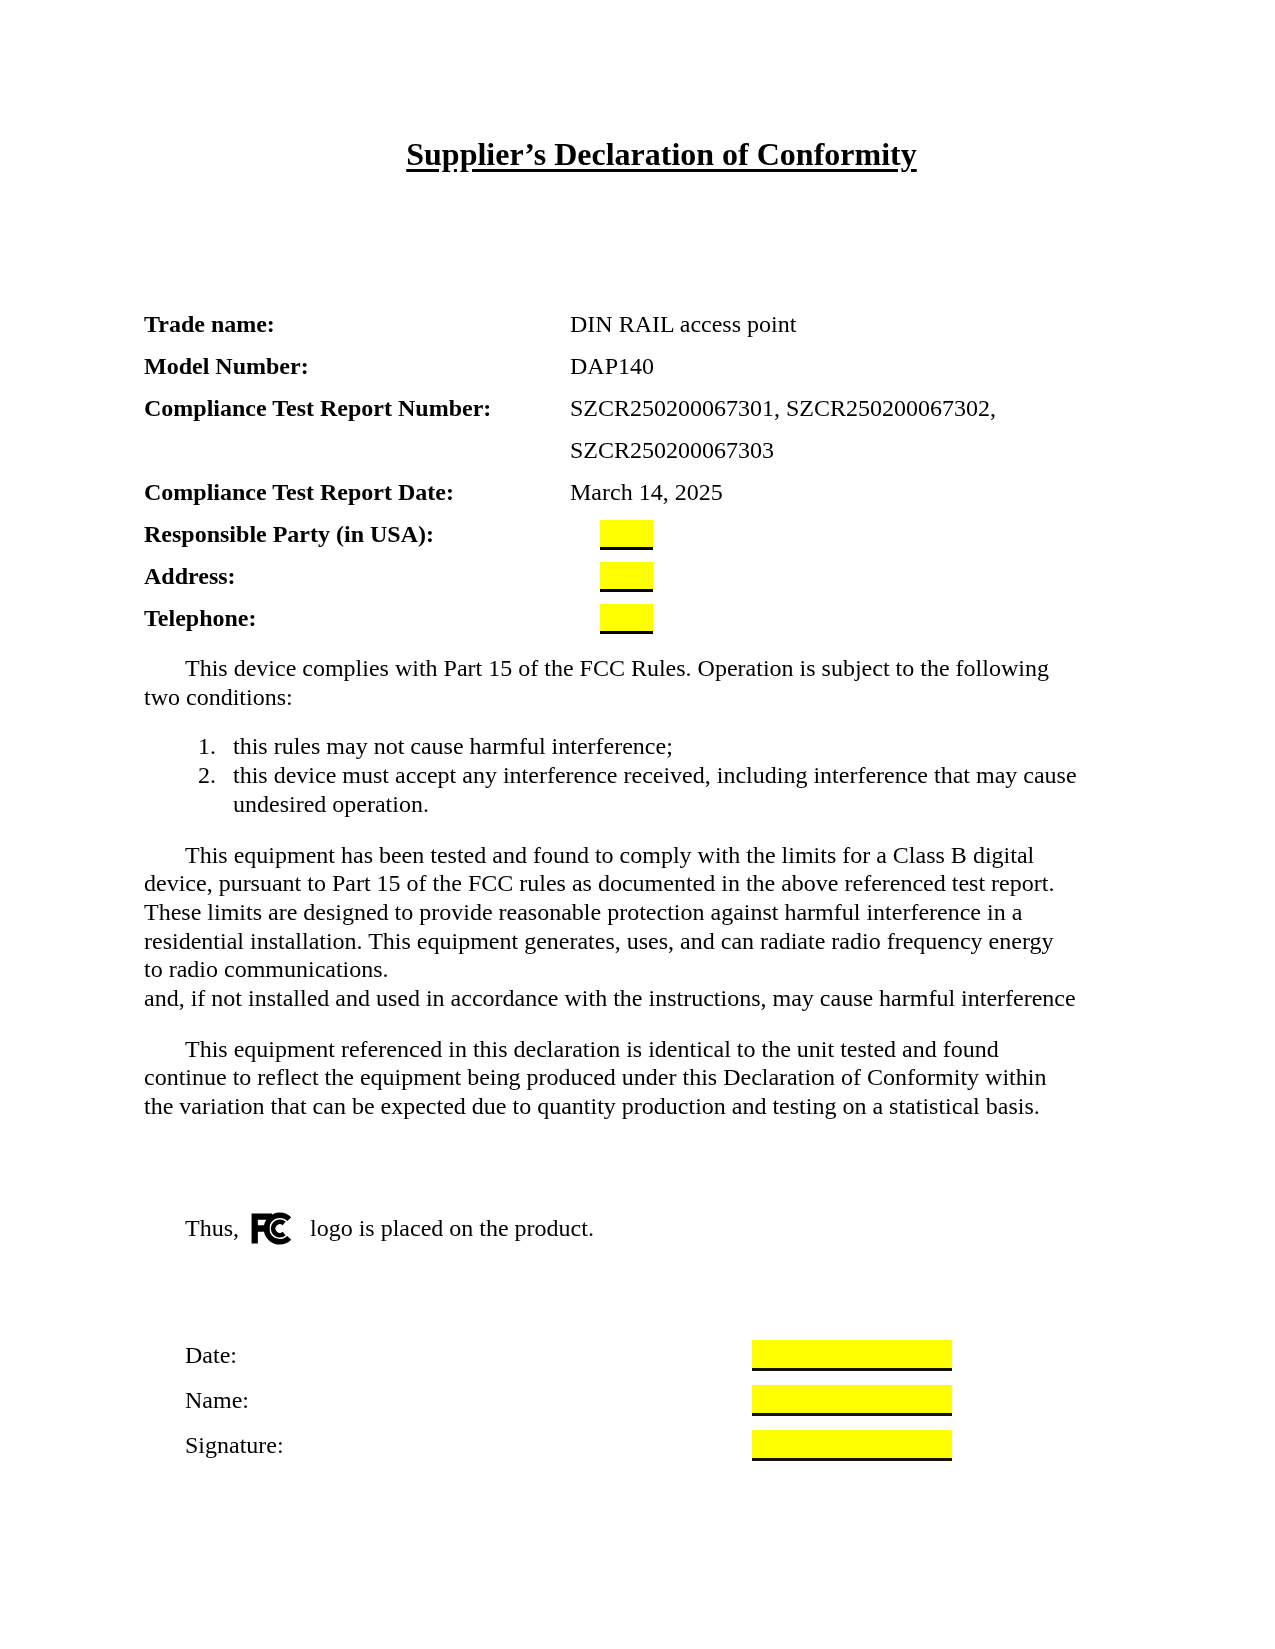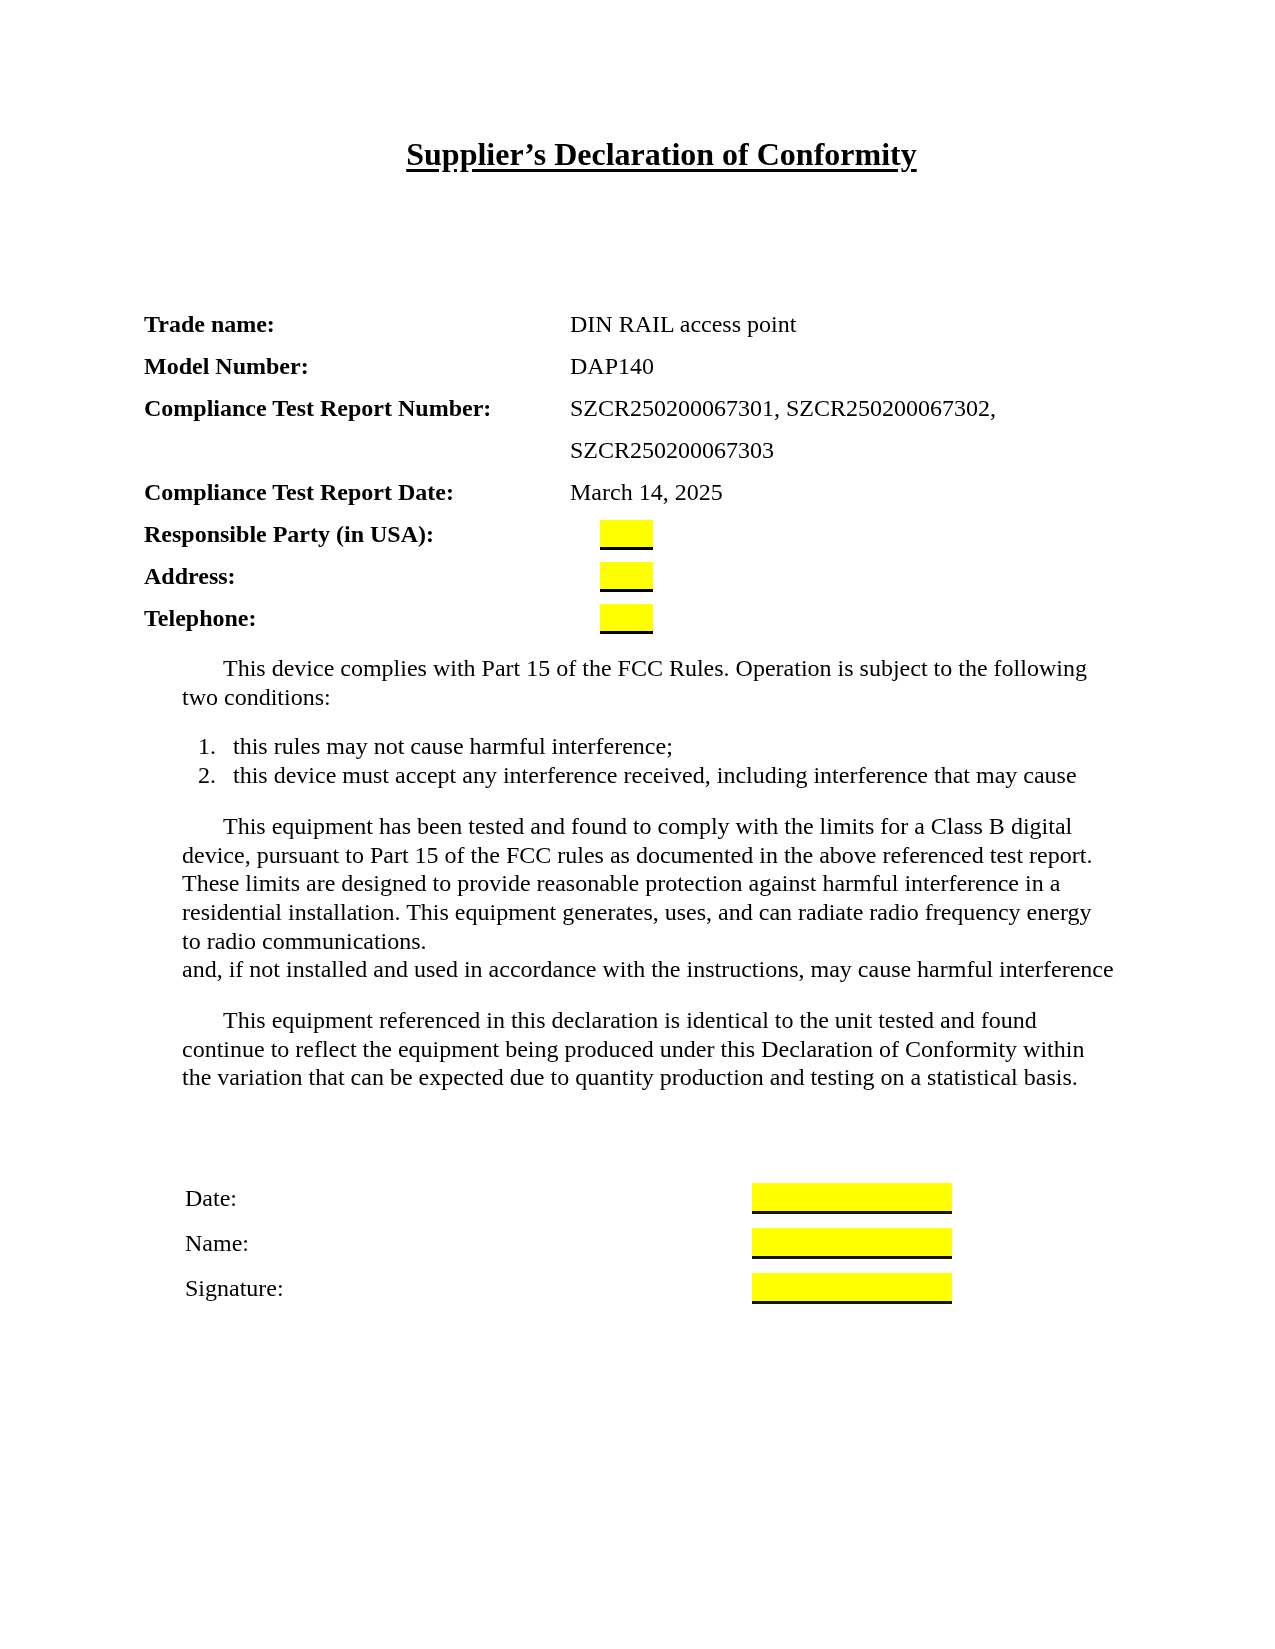--- a/index.html
+++ b/index.html
@@ -30,21 +30,21 @@
   .field-label { font-weight: bold; line-height: 42px; white-space: nowrap; }
   .field-value { line-height: 42px; }
   .hl-small {
     width: 53px;
     height: 27px;
     margin: 7px 0 0 30px;
     border-bottom: 3px solid #000000;
     box-sizing: content-box;
   }
   
-  .para { margin-top: 19px; margin-left: 38px; }
+  .para { margin-top: 19px; }
   .para .line { line-height: 28.7px; white-space: nowrap; }
   .para .line.indent { text-indent: 41px; }
   .p1 { margin-top: 15px; }
   .cond-list { margin-top: 21px; }
   .cond-item { display: flex; padding-left: 54px; }
   .cond-num { width: 35px; flex: none; line-height: 28.7px; }
   .cond-text .line { line-height: 28.7px; white-space: nowrap; }
   .p2 { margin-top: 22px; }
   .p3 { margin-top: 22px; }
   
@@ -134,39 +134,49 @@
     <div class="cond-item">
       <div class="cond-num">1.</div>
       <div class="cond-text">
         <div class="line">this rules may not cause harmful interference;</div>
       </div>
     </div>
     <div class="cond-item">
       <div class="cond-num">2.</div>
       <div class="cond-text">
         <div class="line">this device must accept any interference received, including interference that may cause</div>
+        <div class="line">undesired operation.</div>
       </div>
     </div>
   </div>
 
   <div class="para p2">
     <div class="line indent">This equipment has been tested and found to comply with the limits for a Class B digital</div>
     <div class="line">device, pursuant to Part 15 of the FCC rules as documented in the above referenced test report.</div>
     <div class="line">These limits are designed to provide reasonable protection against harmful interference in a</div>
     <div class="line">residential installation. This equipment generates, uses, and can radiate radio frequency energy</div>
     <div class="line">to radio communications.</div>
     <div class="line">and, if not installed and used in accordance with the instructions, may cause harmful interference</div>
   </div>
 
   <div class="para p3">
     <div class="line indent">This equipment referenced in this declaration is identical to the unit tested and found</div>
     <div class="line">continue to reflect the equipment being produced under this Declaration of Conformity within</div>
     <div class="line">the variation that can be expected due to quantity production and testing on a statistical basis.</div>
   </div>
 
+  <div class="thus-row">
+    <span>Thus,</span>
+    <svg class="fcc-logo" width="48" height="33" viewBox="0 0 60 42" xmlns="http://www.w3.org/2000/svg">
+      <path d="M4 2 H30 V10 H12 V17 H27 V25 H12 V40 H4 Z" fill="#000000"></path>
+      <path d="M52 9 A17 17 0 1 0 52 33" fill="none" stroke="#000000" stroke-width="7"></path>
+      <path d="M45.5 14.5 A8.5 8.5 0 1 0 45.5 27.5" fill="none" stroke="#000000" stroke-width="6"></path>
+    </svg>
+    <span>logo is placed on the product.</span>
+  </div>
 
   <div class="sig-section">
     <div class="sig-row">
       <span class="sig-label">Date:</span>
       <div class="sig-box hl-fill" style="background: rgb(255, 255, 0);"></div>
     </div>
     <div class="sig-row">
       <span class="sig-label">Name:</span>
       <div class="sig-box hl-fill" style="background: rgb(255, 255, 0);"></div>
     </div>

